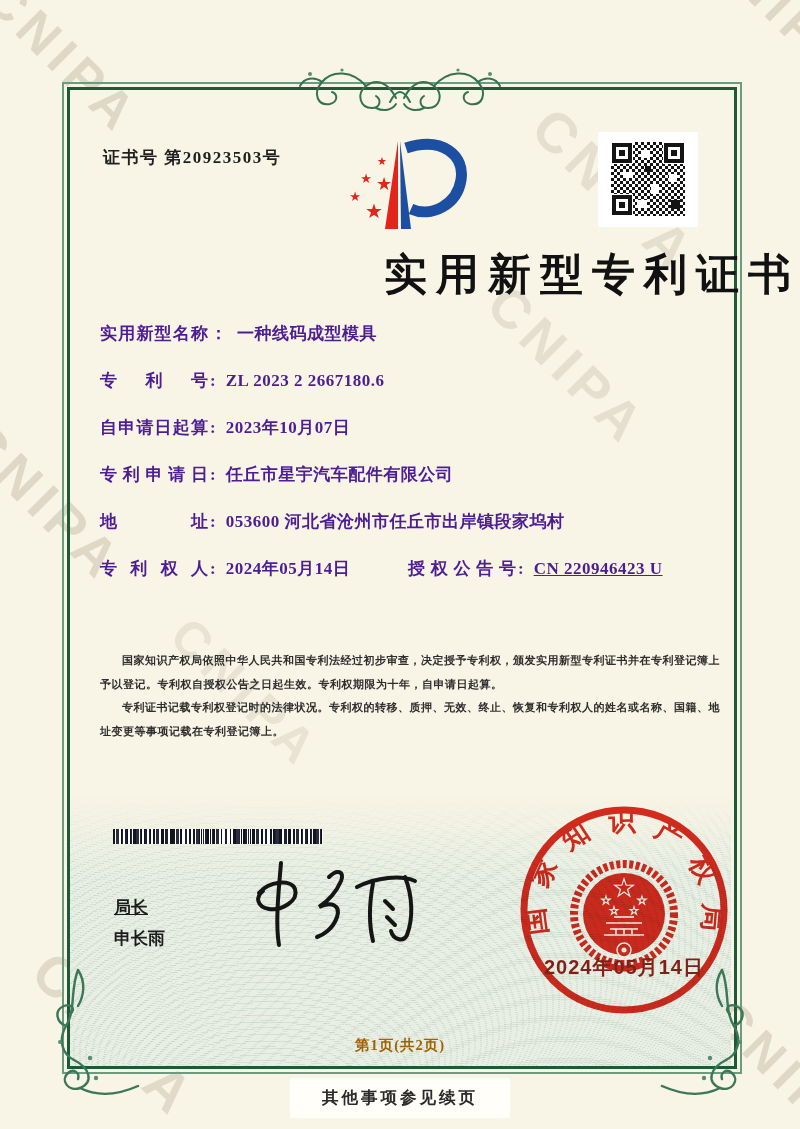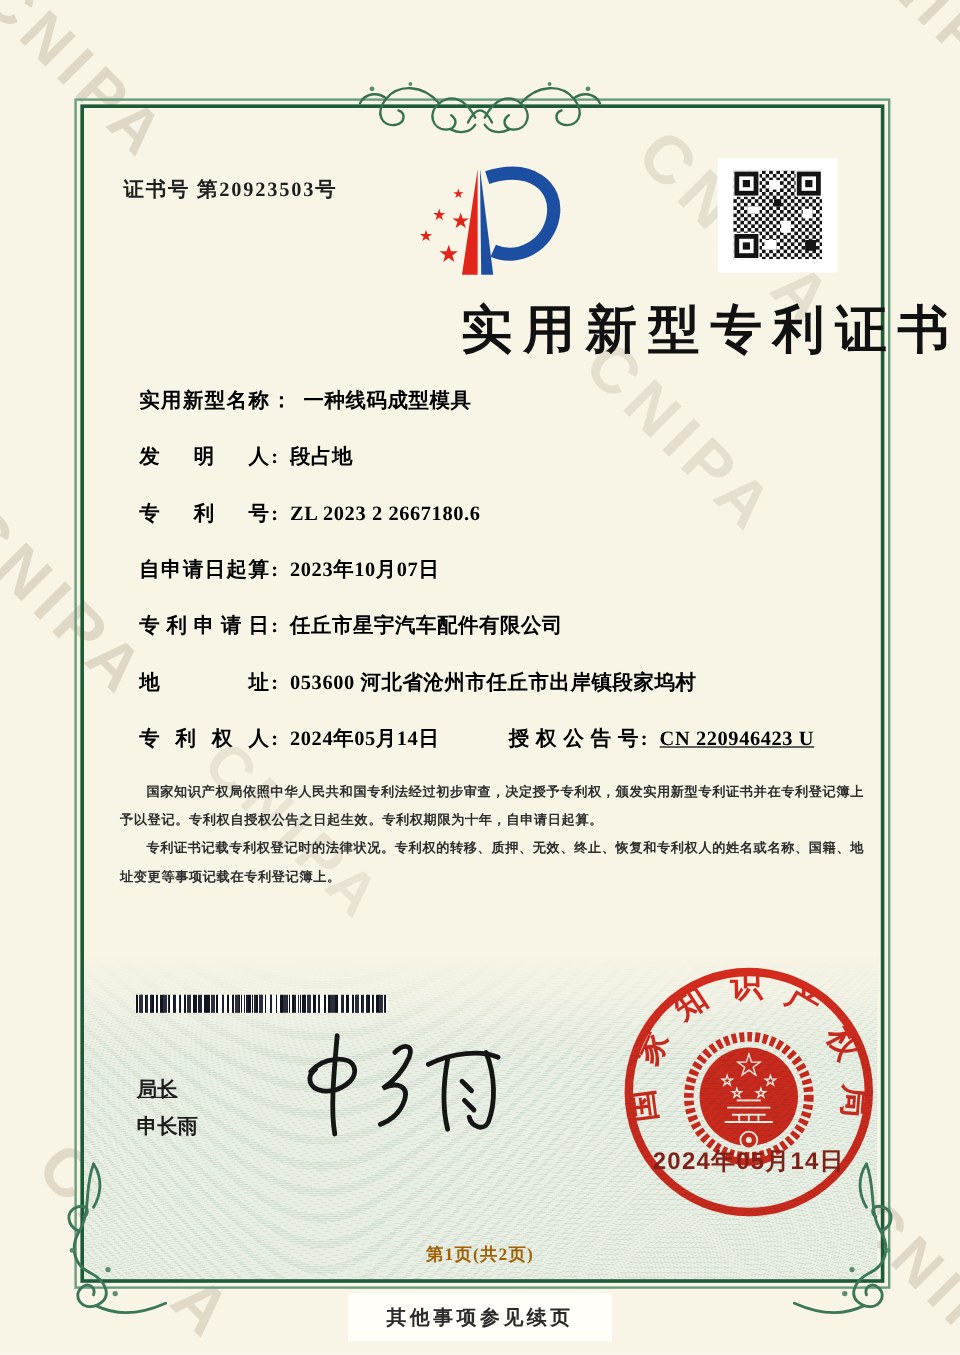--- a/index.html
+++ b/index.html
@@ -30,21 +30,21 @@
   .cert-number{position:absolute;left:103px;top:146px;font-size:17px;font-weight:700;
       letter-spacing:1.5px;color:#1f1f1f;z-index:4;}
   .logo{position:absolute;left:343px;top:134px;z-index:4;}
   .qr-patch{position:absolute;left:598px;top:132px;width:100px;height:95px;background:#ffffff;z-index:4;}
   .qr{position:absolute;left:611px;top:142px;z-index:5;}
 
   .doc-title{position:absolute;left:0;top:246px;width:800px;text-align:right;font-size:43px;
       font-weight:700;letter-spacing:9px;color:#111;z-index:4;}
 
   
-  .fields{position:absolute;left:116px;top:320px;width:620px;z-index:4;color:#000000;}
+  .fields{position:absolute;left:100px;top:320px;width:620px;z-index:4;color:#4c1d95;}
   .field-row{margin-bottom:20px;line-height:27px;font-size:17px;font-weight:700;position:relative;}
   .field-label{display:inline-block;width:108px;text-align:justify;text-align-last:justify;vertical-align:top;}
   .field-colon{display:inline-block;margin:0 10px 0 2px;}
   .field-value{letter-spacing:0.5px;}
   .grant-number-group{position:absolute;left:308px;top:0;text-decoration:underline;}
 
   
   .paras{position:absolute;left:100px;top:649px;width:620px;z-index:4;font-size:11px;
       line-height:23.5px;font-weight:600;color:#2e2e2e;letter-spacing:0.5px;}
   .paras p{margin:0;text-indent:2em;}
@@ -182,23 +182,20 @@
     </g>
   </svg>
 
   <div class="doc-title">实用新型专利证书</div>
 
   <div class="fields">
     <div class="field-row">
       <span class="field-label">实用新型名称</span><span class="field-colon">：</span><span class="field-value">一种线码成型模具</span>
     </div>
     <div class="field-row">
-      <span class="field-label">发明人</span><span class="field-colon">:</span><span class="field-value">段占地</span>
-    </div>
-    <div class="field-row">
       <span class="field-label">专利号</span><span class="field-colon">:</span><span class="field-value">ZL 2023 2 2667180.6</span>
     </div>
     <div class="field-row">
       <span class="field-label">自申请日起算</span><span class="field-colon">:</span><span class="field-value">2023年10月07日</span>
     </div>
     <div class="field-row">
       <span class="field-label">专利申请日</span><span class="field-colon">:</span><span class="field-value">任丘市星宇汽车配件有限公司</span>
     </div>
     <div class="field-row">
       <span class="field-label">地址</span><span class="field-colon">:</span><span class="field-value">053600 河北省沧州市任丘市出岸镇段家坞村</span>

